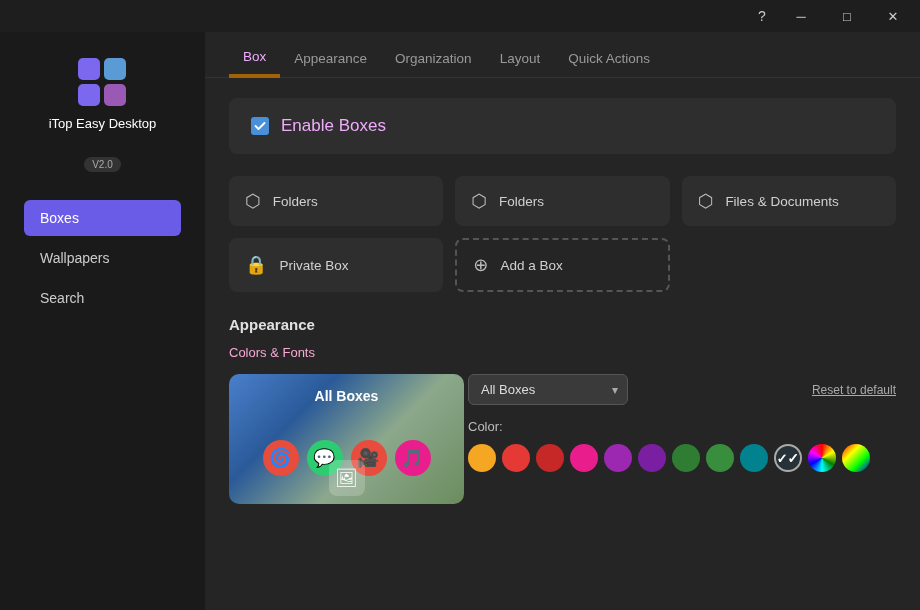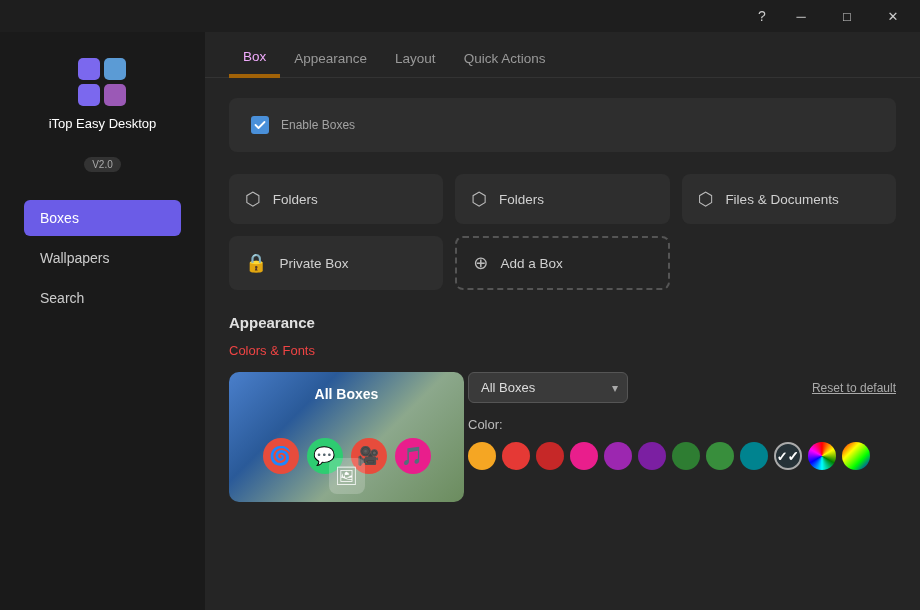--- a/index.html
+++ b/index.html
@@ -168,22 +168,22 @@
       border-radius: 3px;
       background: #4a90d9;
       display: flex;
       align-items: center;
       justify-content: center;
       flex-shrink: 0;
       cursor: pointer;
     }
     .checkbox-custom svg { width: 12px; height: 12px; }
     .enable-label {
-      color: #a3a3a3;
-      font-size: 12px;
+      color: #f0abfc;
+      font-size: 17px;
     }
 
     
     .box-grid {
       display: grid;
       grid-template-columns: repeat(3, 1fr);
       gap: 12px;
       margin-bottom: 12px;
     }
     .box-btn-row {
@@ -214,21 +214,21 @@
     }
 
     
     .section-title {
       color: #e0e0e0;
       font-size: 15px;
       font-weight: 600;
       margin-bottom: 12px;
     }
     .subsection-title {
-      color: #ef4444;
+      color: #f9a8d4;
       font-size: 13px;
       margin-bottom: 14px;
     }
 
     
     .colors-fonts-row {
       display: flex;
       gap: 4px;
       align-items: flex-start;
     }
@@ -411,20 +411,23 @@
   </div>
 
   <div class="content">
 
     <div class="tabbar">
       <div class="tab active">
         <span>Box</span>
       </div>
       <div class="tab">
         <span>Appearance</span>
+      </div>
+      <div class="tab">
+        <span>Organization</span>
       </div>
       <div class="tab">
         <span>Layout</span>
       </div>
       <div class="tab">
         <span>Quick Actions</span>
       </div>
     </div>
 
     <div class="content-scroll">

